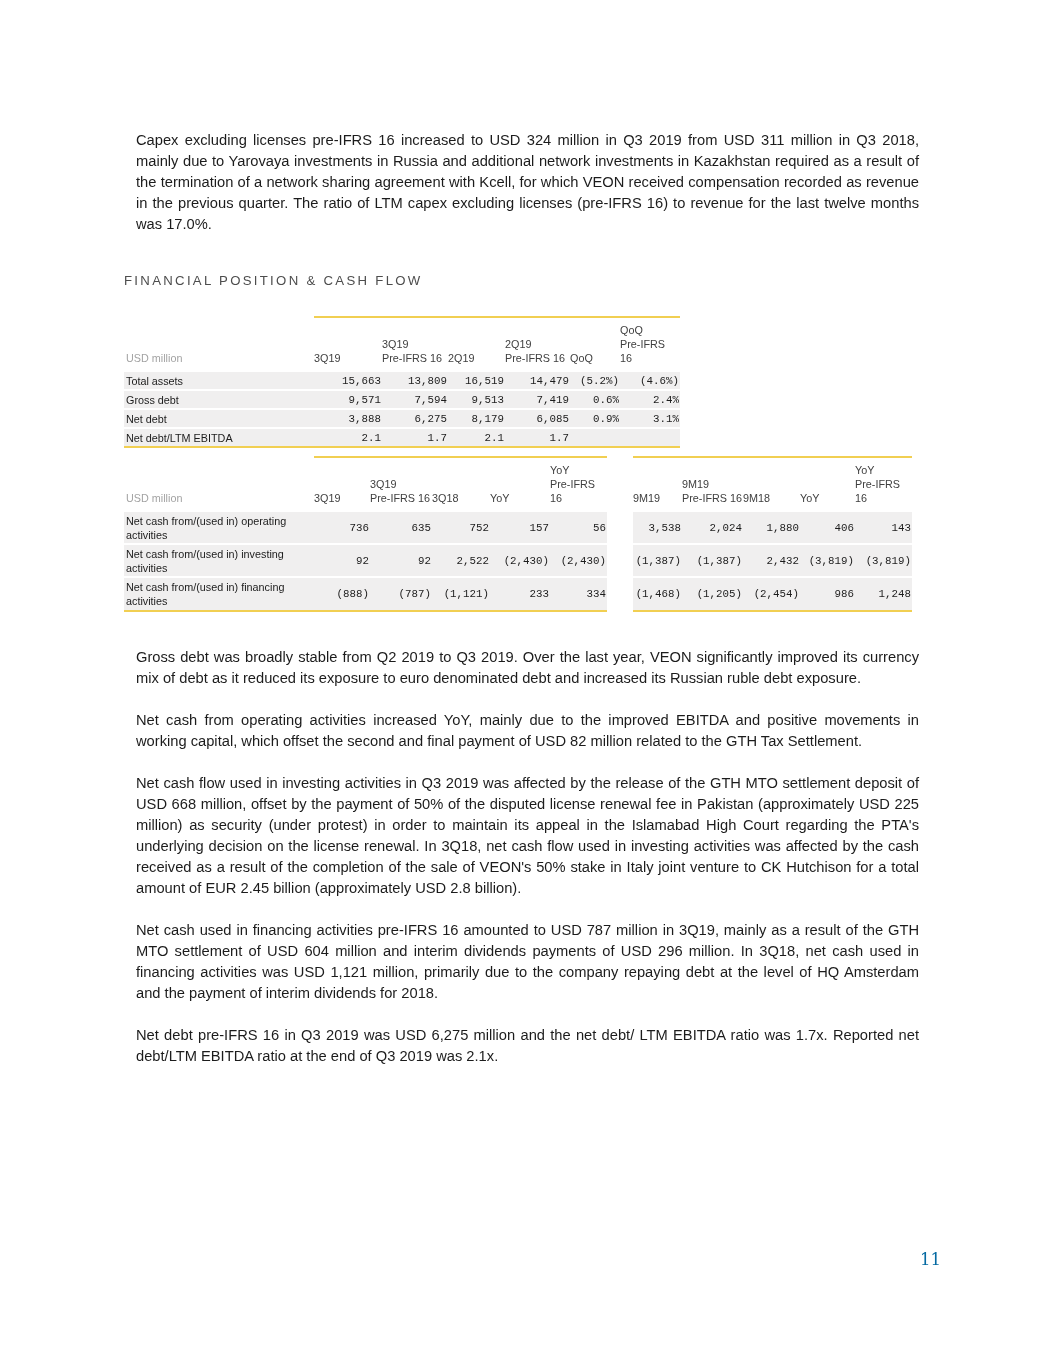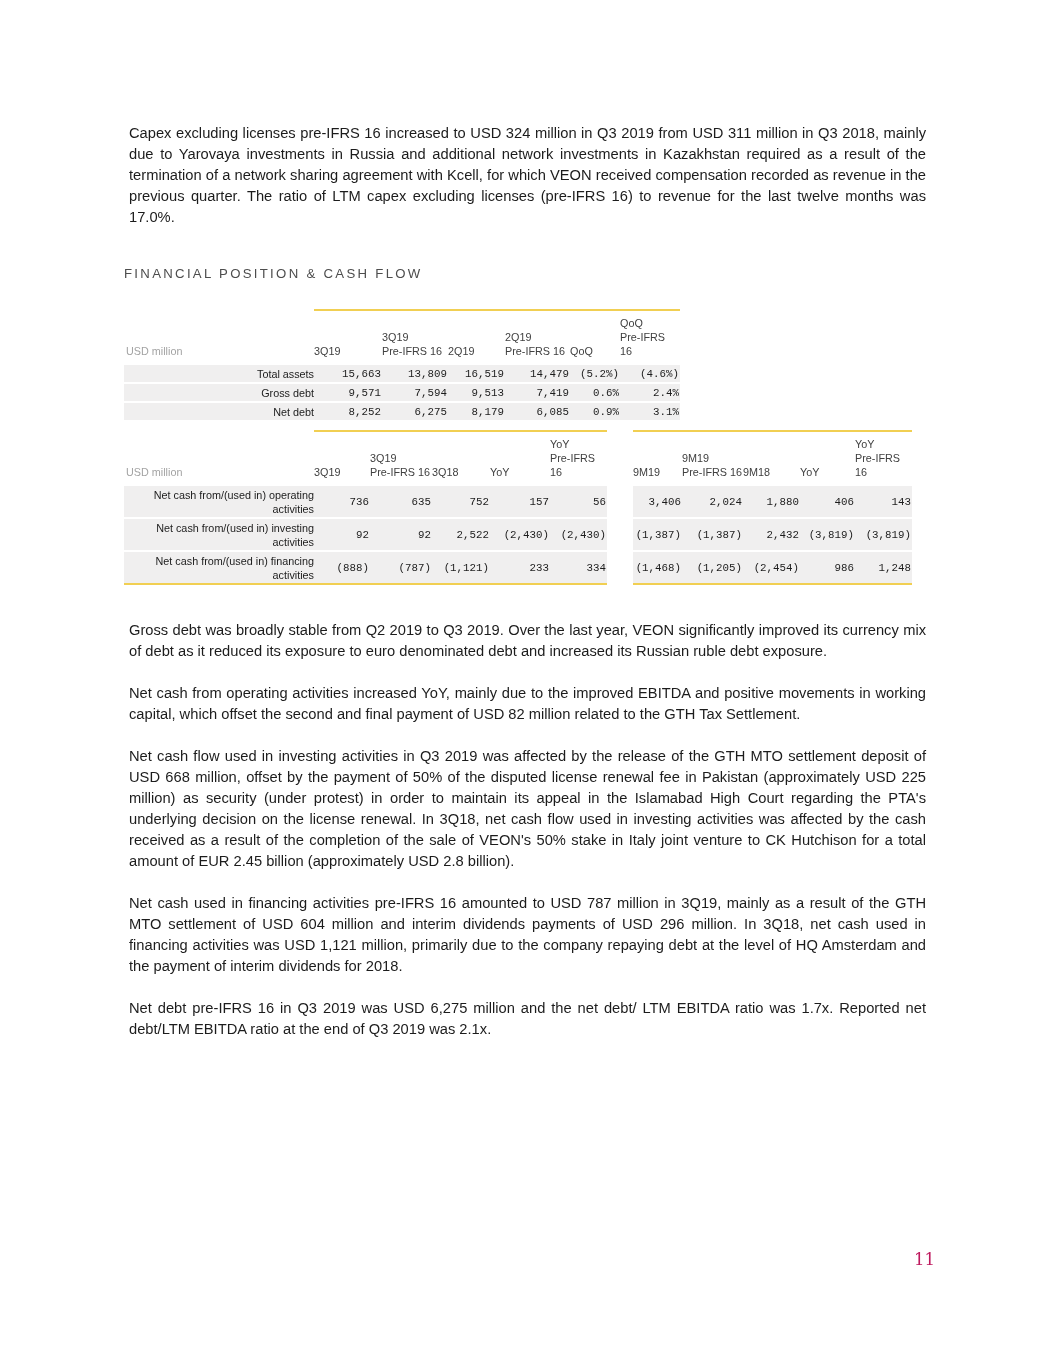--- a/index.html
+++ b/index.html
@@ -18,21 +18,21 @@
     font-family:"Liberation Sans", sans-serif;
     color:var(--text);
   }
   .content{
     position:absolute;
     left:124px;top:0;
     width:807px;
     padding-top:118px;
   }
   p.body{
-    margin:5px;
+    margin:12px;
     text-align:justify;
     font-size:14.7px;
     line-height:21px;
     color:var(--text);
   }
   #p2{margin-top:35px;}
   #p3,#p4,#p5,#p6{margin-top:21px;}
   h2.section{
     margin:38px 0 0 0;
     font-size:13.2px;
@@ -70,32 +70,32 @@
     color:var(--muted);
     padding-left:2px;
   }
   td{
     background:var(--rowbg);
     border-bottom:2px solid #fff;
     padding-top:2px;
     padding-bottom:1px;
   }
   td.num{text-align:right;padding-right:1px;font-family:Liberation Mono, monospace;}
-  td.label{text-align:right;padding-left:2px;}
+  td.label{text-align:left;padding-left:2px;}
   tr.last td{border-bottom:2px solid var(--accent);}
   th.spacer{border-top:none;background:transparent;}
   td.spacer{background:transparent;border-bottom:2px solid transparent;}
   tr.last td.spacer{border-bottom:2px solid transparent;}
   .page-number{
     position:absolute;
     top:1250px;
-    right:120px;
+    right:114px;
     font-family:"DejaVu Serif", serif;
     font-size:16.5px;
-    color:#be185d;
+    color:#0369a1;
   }
 </style>
 </head>
 <body>
 
 <div class="page">
   <div class="content">
 
     <p class="body" id="p1">Capex excluding licenses pre-IFRS 16 increased to USD 324 million in Q3 2019 from USD 311 million in Q3 2018, mainly due to Yarovaya investments in Russia and additional network investments in Kazakhstan required as a result of the termination of a network sharing agreement with Kcell, for which VEON received compensation recorded as revenue in the previous quarter. The ratio of LTM capex excluding licenses (pre-IFRS 16) to revenue for the last twelve months was 17.0%.</p>
 
@@ -139,26 +139,35 @@
             <td class="label">Gross debt</td>
             <td class="num">9,571</td>
             <td class="num">7,594</td>
             <td class="num">9,513</td>
             <td class="num">7,419</td>
             <td class="num">0.6%</td>
             <td class="num">2.4%</td>
           </tr>
           <tr>
             <td class="label">Net debt</td>
-            <td class="num">8,252</td>
+            <td class="num">3,888</td>
             <td class="num">6,275</td>
             <td class="num">8,179</td>
             <td class="num">6,085</td>
             <td class="num">0.9%</td>
             <td class="num">3.1%</td>
+          </tr>
+          <tr class="last">
+            <td class="label">Net debt/LTM EBITDA</td>
+            <td class="num">2.1</td>
+            <td class="num">1.7</td>
+            <td class="num">2.1</td>
+            <td class="num">1.7</td>
+            <td class="num"></td>
+            <td class="num"></td>
           </tr>
         </tbody>
     </table>
 
     <table id="t2">
       <colgroup>
         <col style="width:190px">
         <col style="width:56px">
           <col style="width:62px">
           <col style="width:58px">
@@ -193,21 +202,21 @@
         </thead>
       <tbody>
           <tr>
             <td class="label">Net cash from/(used in) operating activities</td>
             <td class="num">736</td>
             <td class="num">635</td>
             <td class="num">752</td>
             <td class="num">157</td>
             <td class="num">56</td>
             <td class="spacer"></td>
-            <td class="num">3,406</td>
+            <td class="num">3,538</td>
             <td class="num">2,024</td>
             <td class="num">1,880</td>
             <td class="num">406</td>
             <td class="num">143</td>
           </tr>
           <tr>
             <td class="label">Net cash from/(used in) investing activities</td>
             <td class="num">92</td>
             <td class="num">92</td>
             <td class="num">2,522</td>

